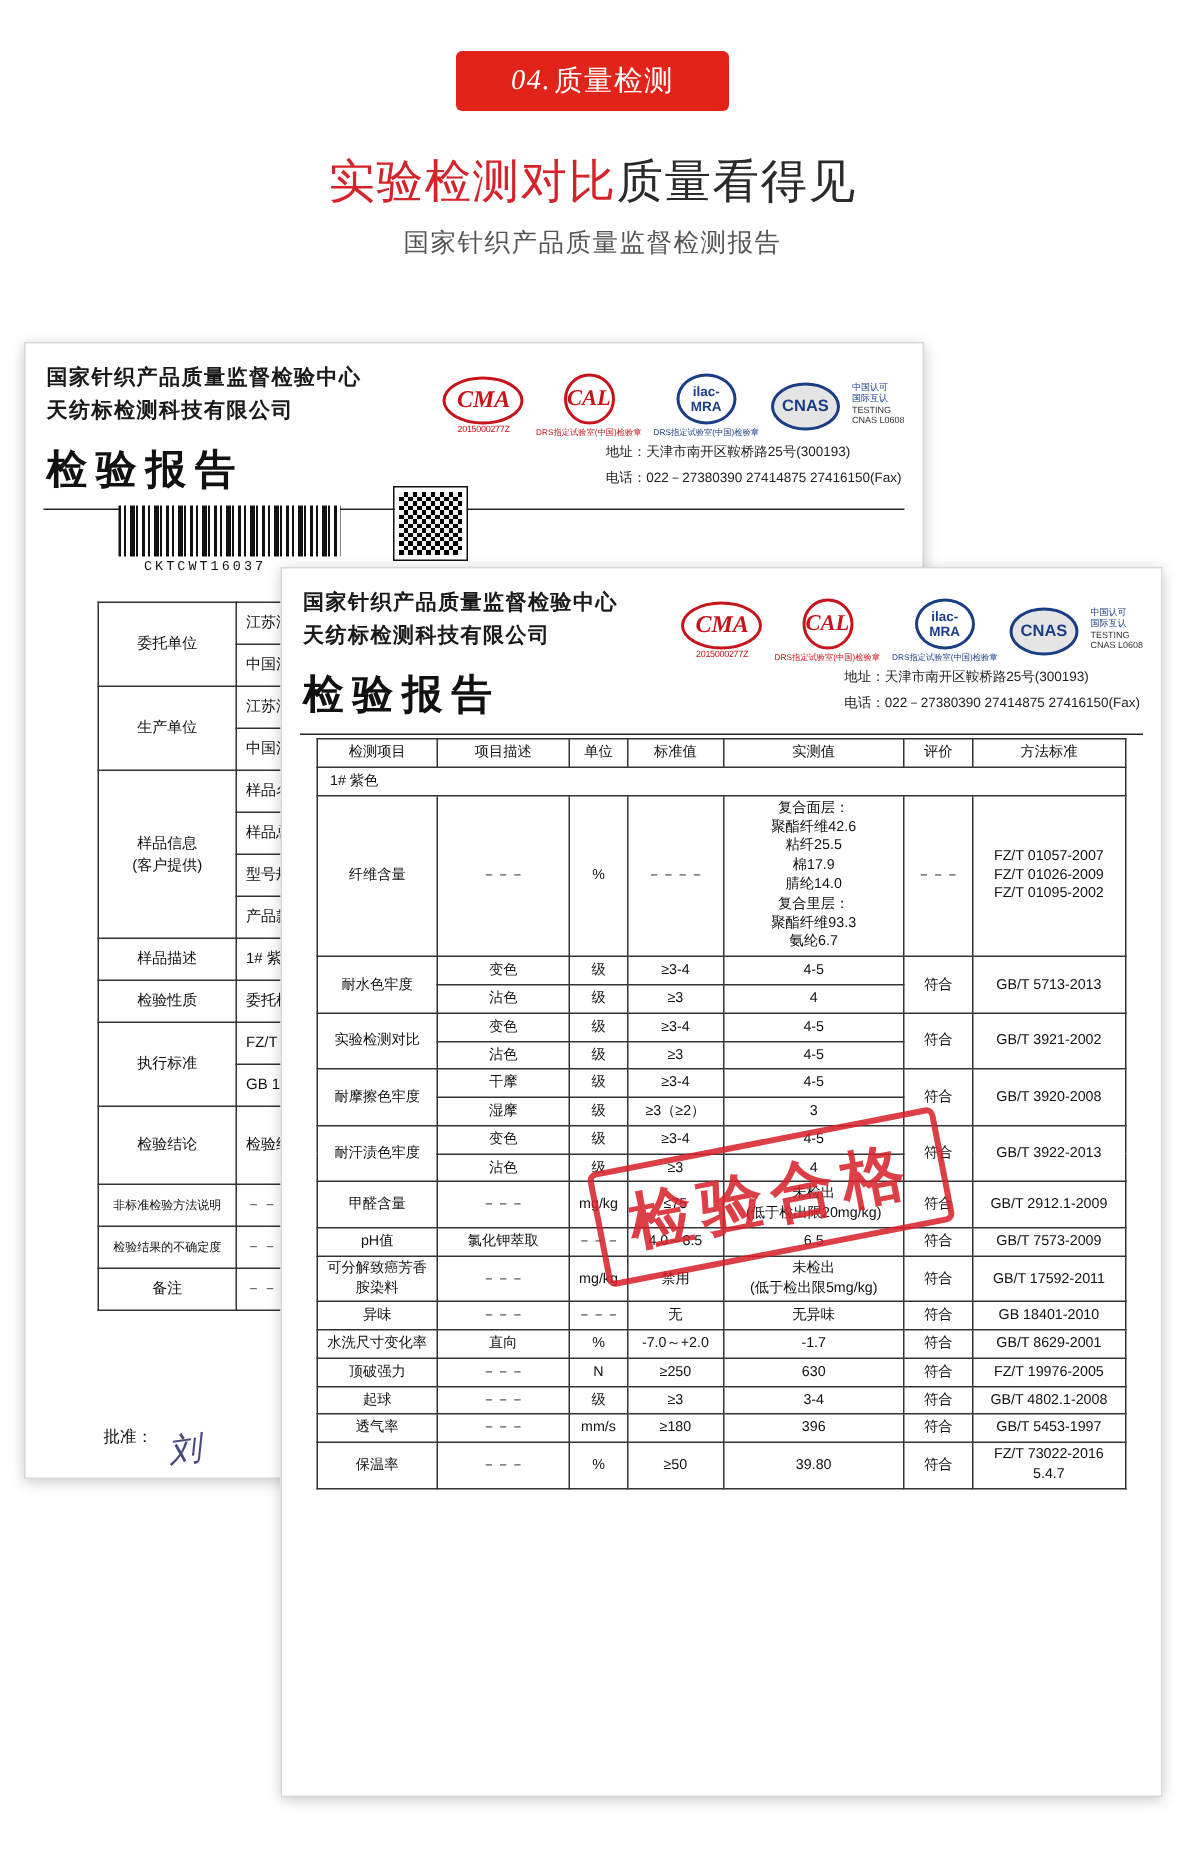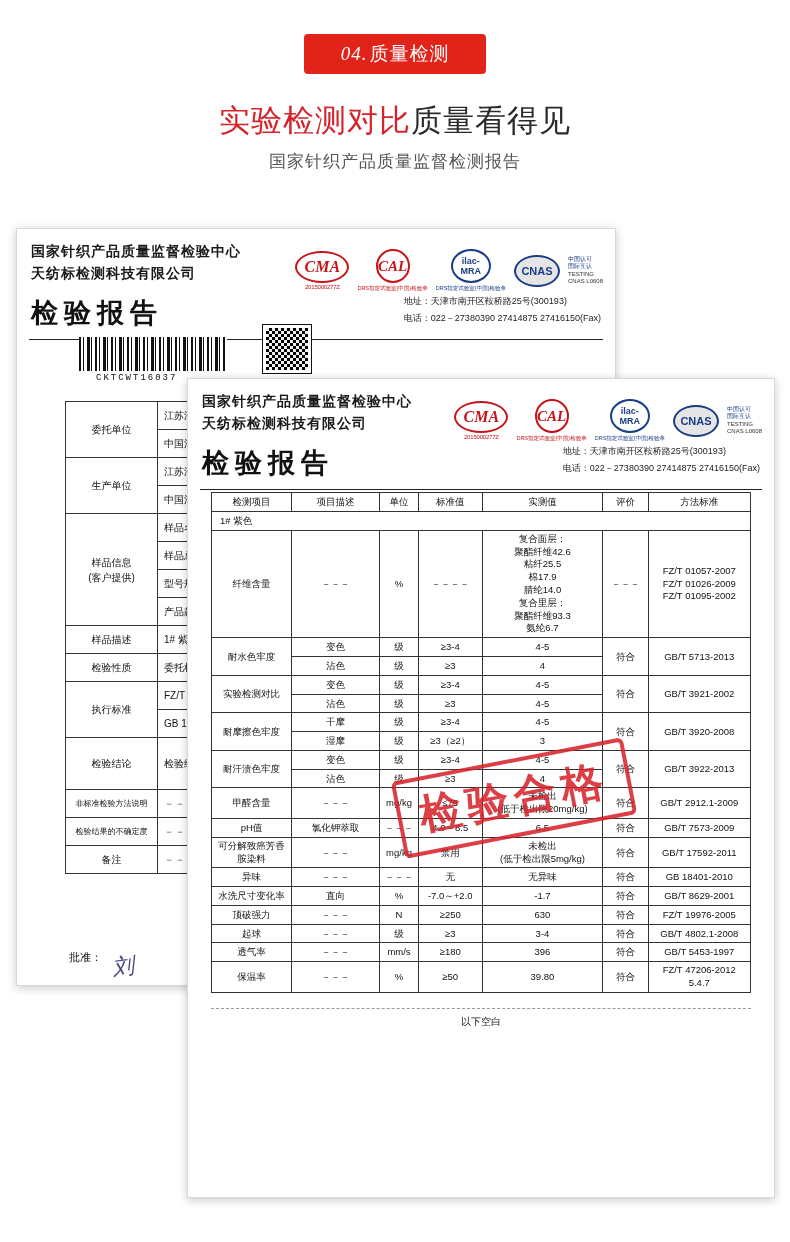--- a/index.html
+++ b/index.html
@@ -601,24 +601,20 @@
         <td>GB/T 5453-1997</td>
       </tr>
 
       <tr>
         <td>保温率</td>
         <td>－－－</td>
         <td>%</td>
         <td>≥50</td>
         <td>39.80</td>
         <td>符合</td>
-        <td class="lh">FZ/T 47206-2012 5.4.7</td>
+        <td class="lh">FZ/T 73022-2016 5.4.7</td>
       </tr>
     </tbody>
   </table>
 
-  <div class="blank-note">
-    <div class="rule"></div>
-    <span>以下空白</span>
-  </div>
 
   <div class="stamp">检验合格</div>
 </div>
 
 </body></html>

